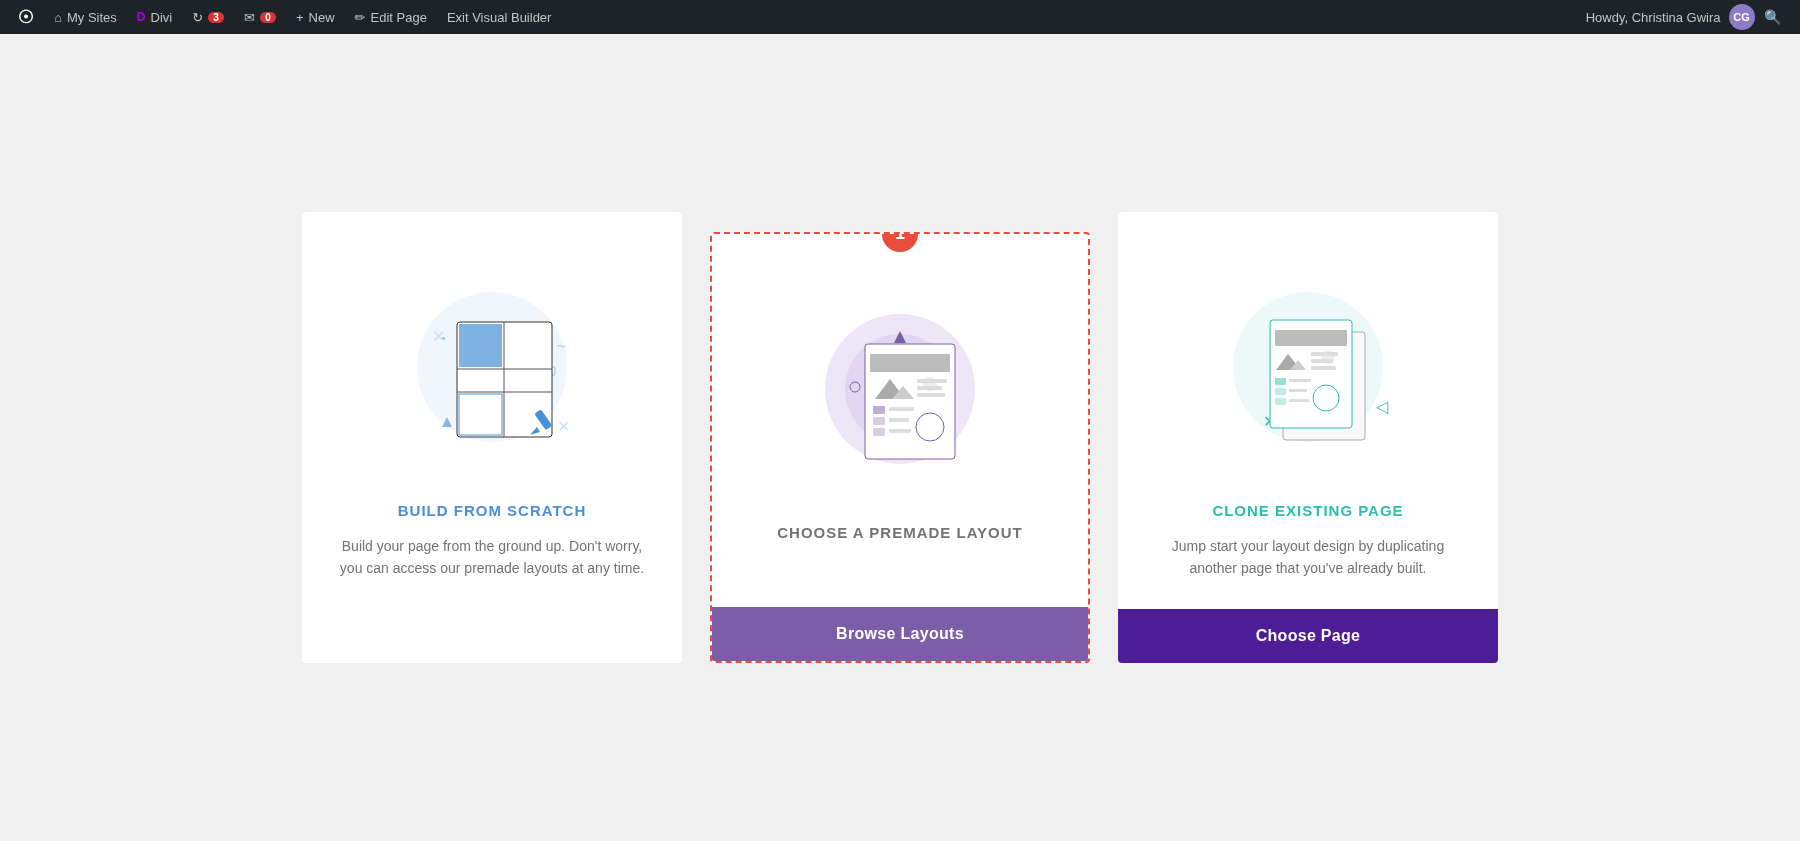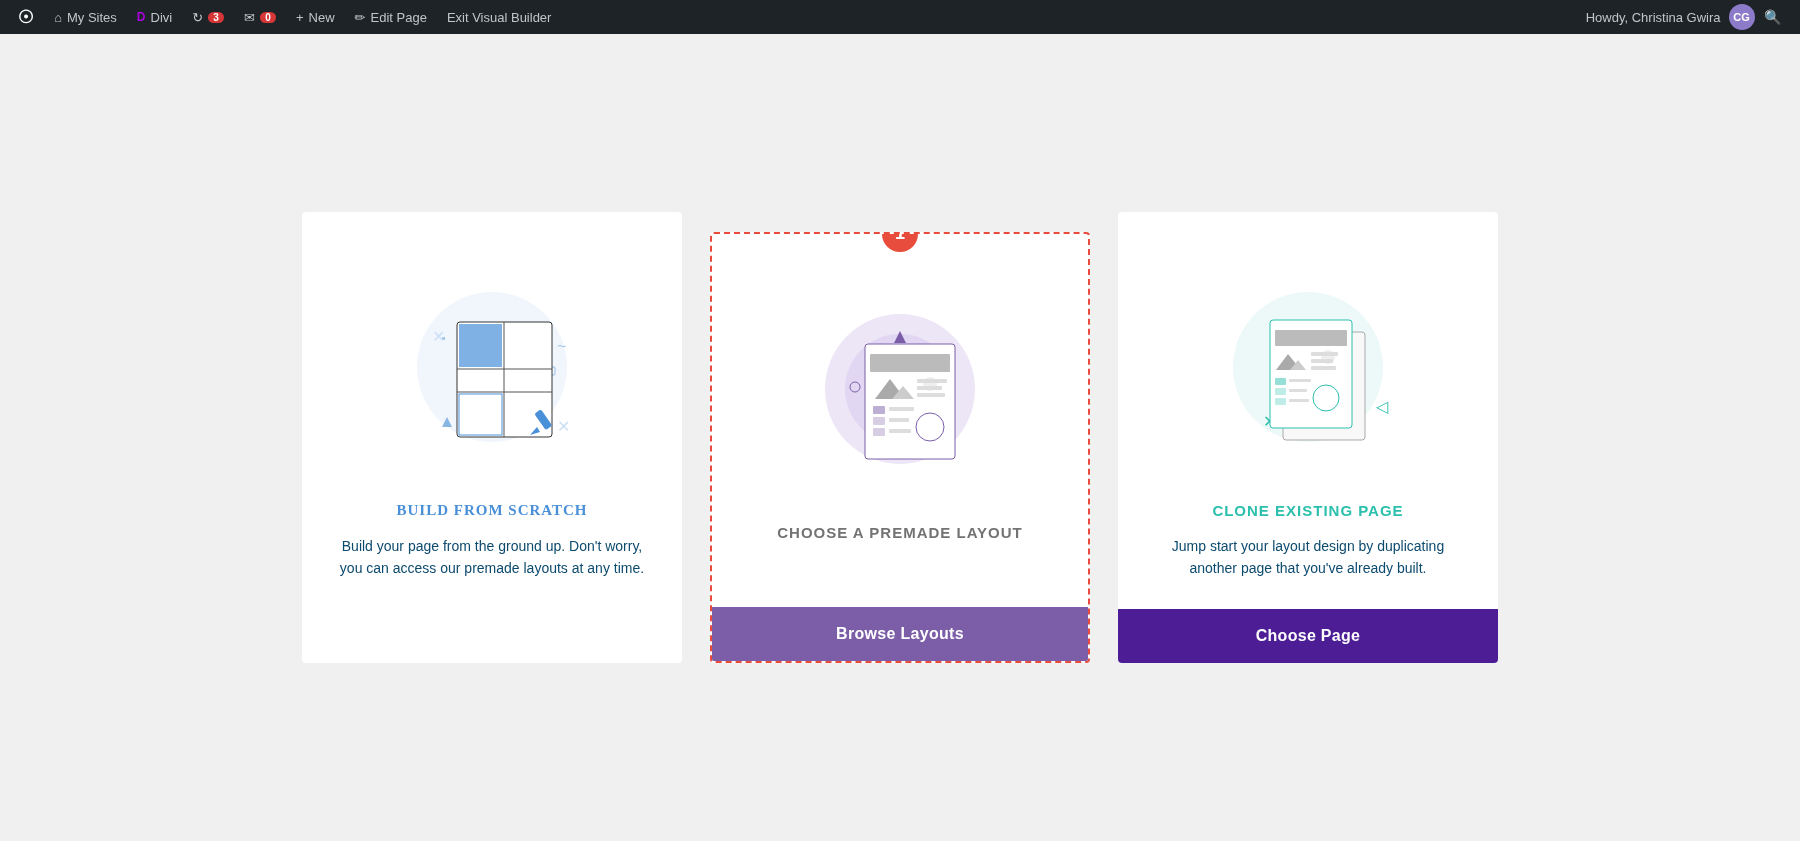--- a/index.html
+++ b/index.html
@@ -127,27 +127,27 @@
     }
 
     .card-title {
       font-size: 15px;
       font-weight: 700;
       letter-spacing: 1px;
       text-transform: uppercase;
       margin-bottom: 16px;
       text-align: center;
     }
-    .card-title-blue { color: #4a90d9; font-family: Liberation Serif, serif; }
+    .card-title-blue { color: #4a90d9; }
     .card-title-purple { color: #737373; }
     .card-title-teal { color: #2bbfad; }
 
     .card-desc {
       font-size: 14px;
-      color: #0c4a6e;
+      color: #737373;
       text-align: center;
       line-height: 1.6;
     }
 
     .card-btn {
       width: 100%;
       padding: 18px;
       font-size: 16px;
       font-weight: 600;
       color: white;

